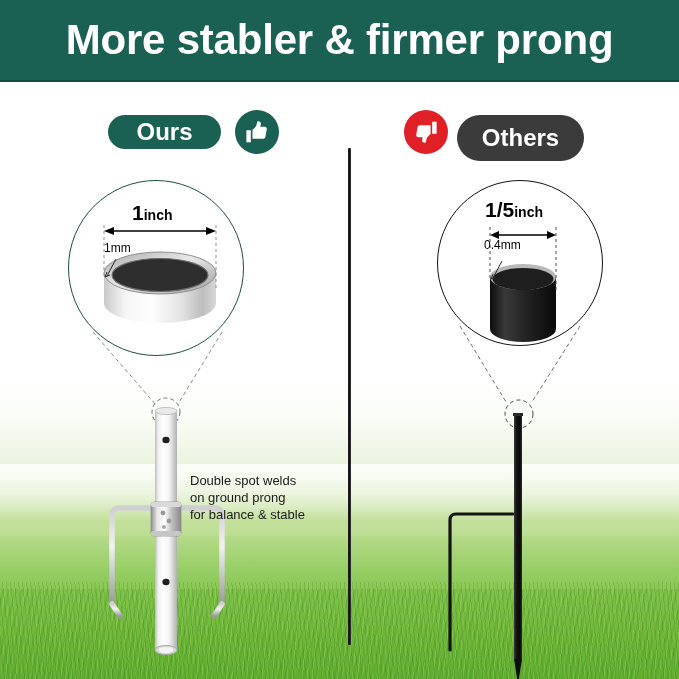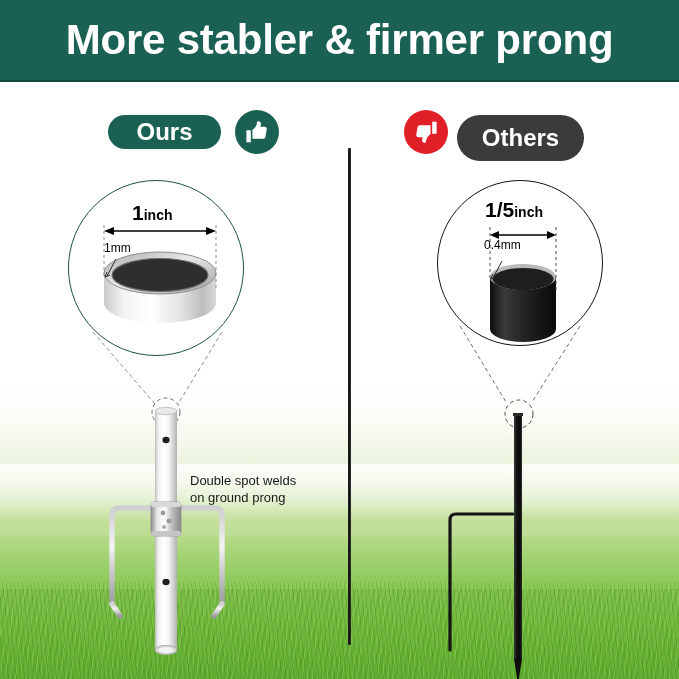--- a/index.html
+++ b/index.html
@@ -470,16 +470,17 @@
 
         <rect x="513" y="329" width="10" height="3" fill="#2b2b2b"></rect>
 
         <polygon points="514,575 522,575 518,600" fill="#0d0d0d"></polygon>
       </svg>
     </div>
 
     <div class="annotation">
       <div>Double spot welds</div>
       <div>on ground prong</div>
+      <div>for balance &amp; stable</div>
     </div>
 
   </div>
 </div>
 
 </body></html>

